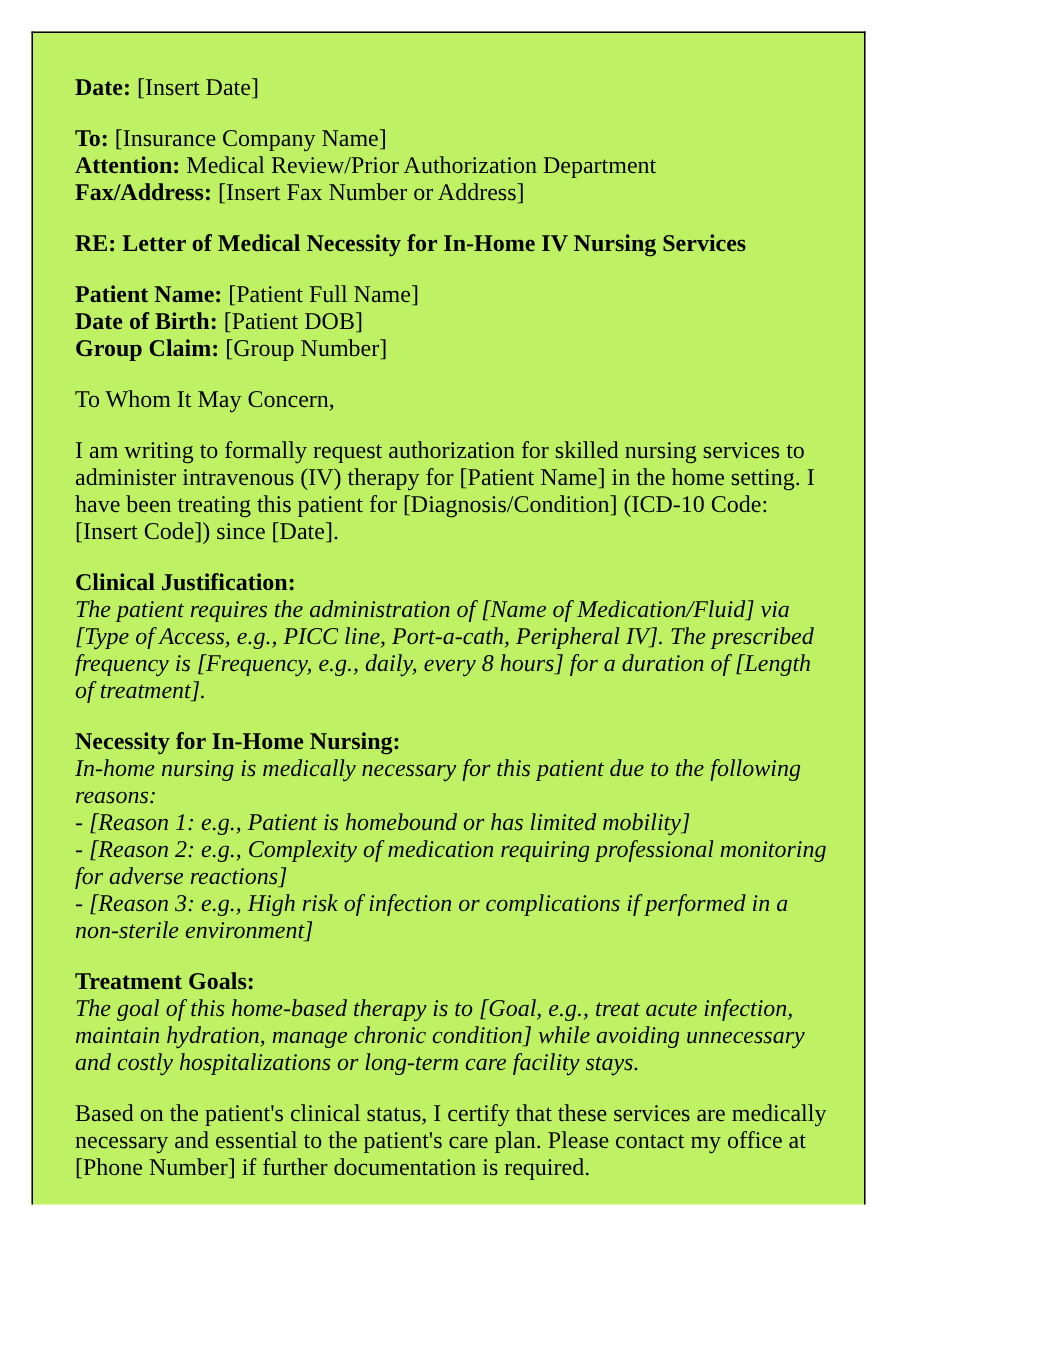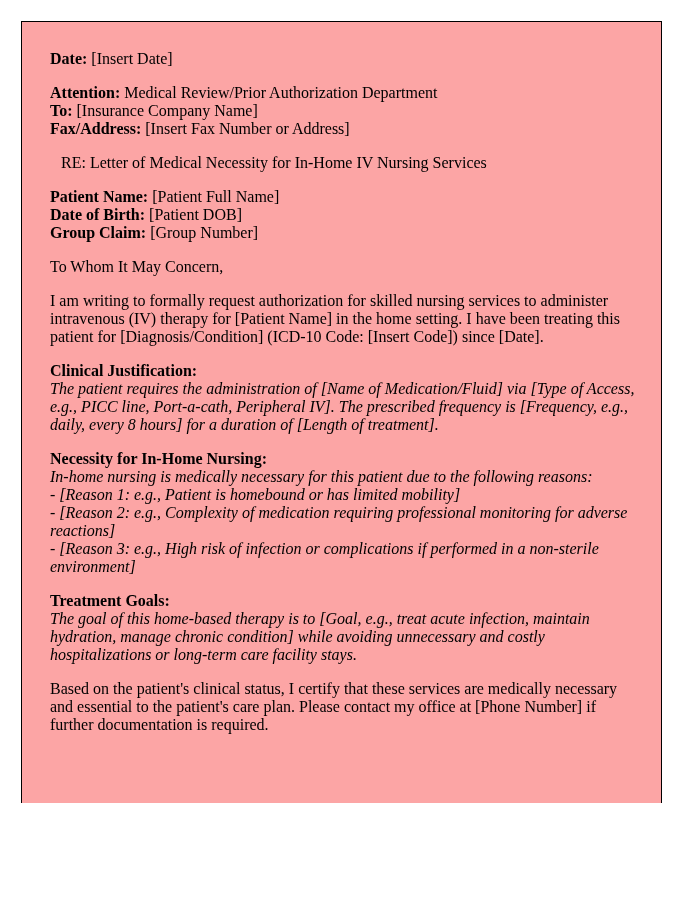--- a/index.html
+++ b/index.html
@@ -12,64 +12,63 @@
     height: 900px;
     position: relative;
     font-family: "Liberation Serif", "DejaVu Serif", serif;
     color: #000000;
     overflow: hidden;
   }
   .letter-frame {
     position: absolute;
     left: 21px;
     top: 21px;
-    width: 641px;
+    width: 556px;
     height: 782px;
     box-sizing: border-box;
     border: 1px solid #000000;
     border-bottom: none;
-    background: #fca5a5;
+    background: #bef264;
     overflow: hidden;
     padding: 12px 23px 0 28px;
   }
   .para {
     margin: 16px 0;
     font-size: 16px;
     line-height: 18px;
   }
   .para strong {
     font-weight: bold;
   }
   .line {
     
   }
   .body-text {
     white-space: pre-line;
     font-style: italic;
   }
   .subject {
-    font-weight: normal;
-    margin-left: 11px;
+    font-weight: bold;
   }
 </style>
 </head>
 <body>
 
 <div class="letter-frame">
 
   <div class="para">
     <strong>Date:</strong> <span>[Insert Date]</span>
   </div>
 
   <div class="para">
     <div class="line">
-      <strong>Attention:</strong> <span>Medical Review/Prior Authorization Department</span>
+      <strong>To:</strong> <span>[Insurance Company Name]</span>
     </div>
     <div class="line">
-      <strong>To:</strong> <span>[Insurance Company Name]</span>
+      <strong>Attention:</strong> <span>Medical Review/Prior Authorization Department</span>
     </div>
     <div class="line">
       <strong>Fax/Address:</strong> <span>[Insert Fax Number or Address]</span>
     </div>
   </div>
 
   <div class="para subject">RE: Letter of Medical Necessity for In-Home IV Nursing Services</div>
 
   <div class="para">
     <div class="line">

